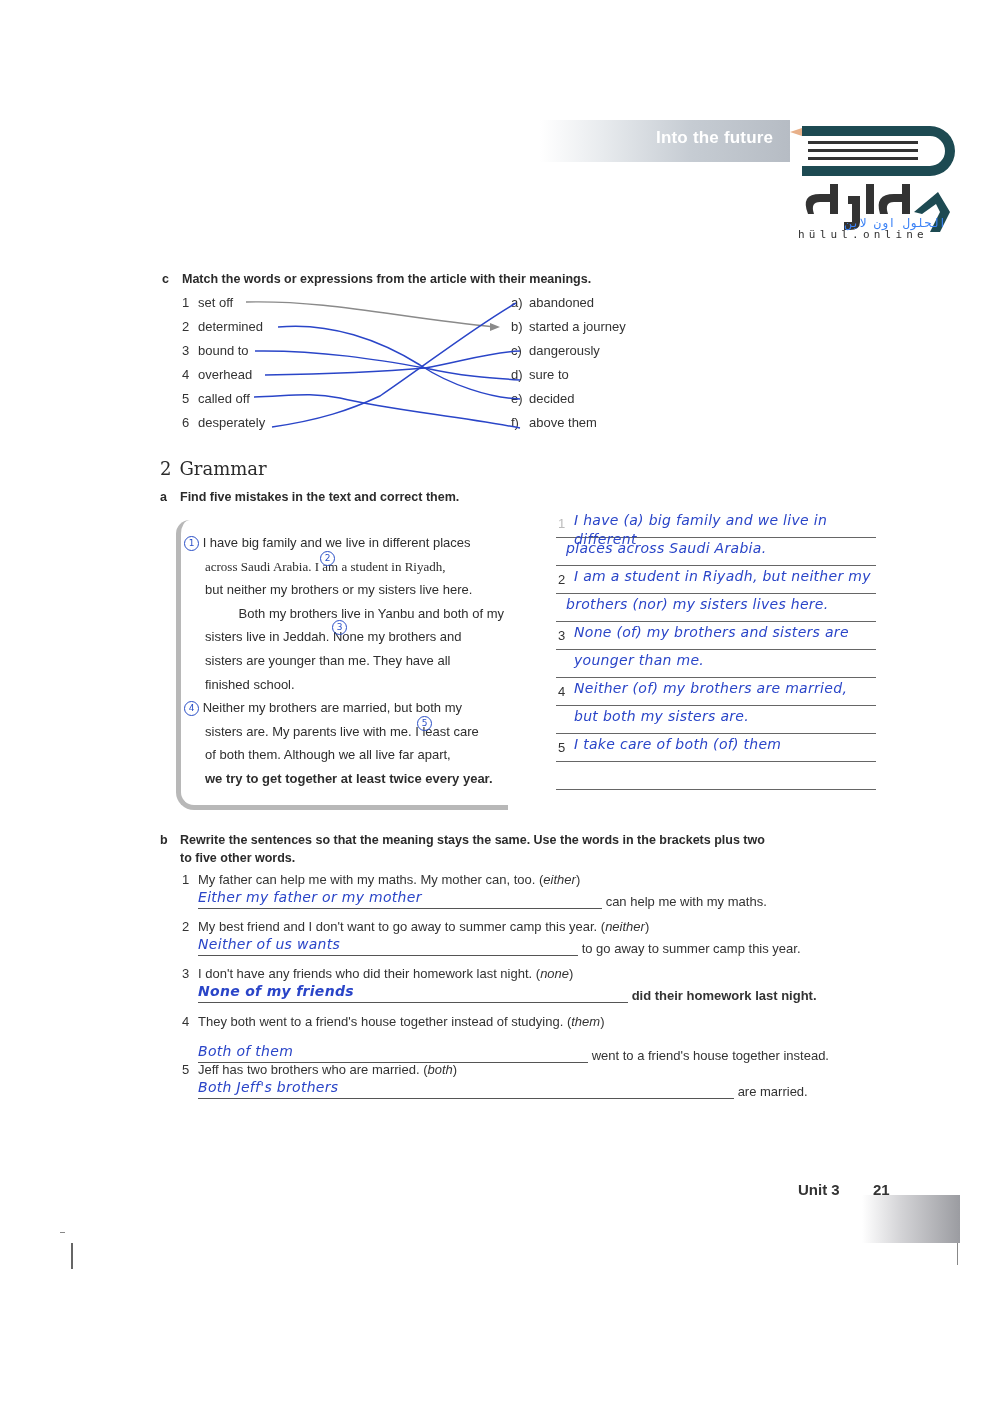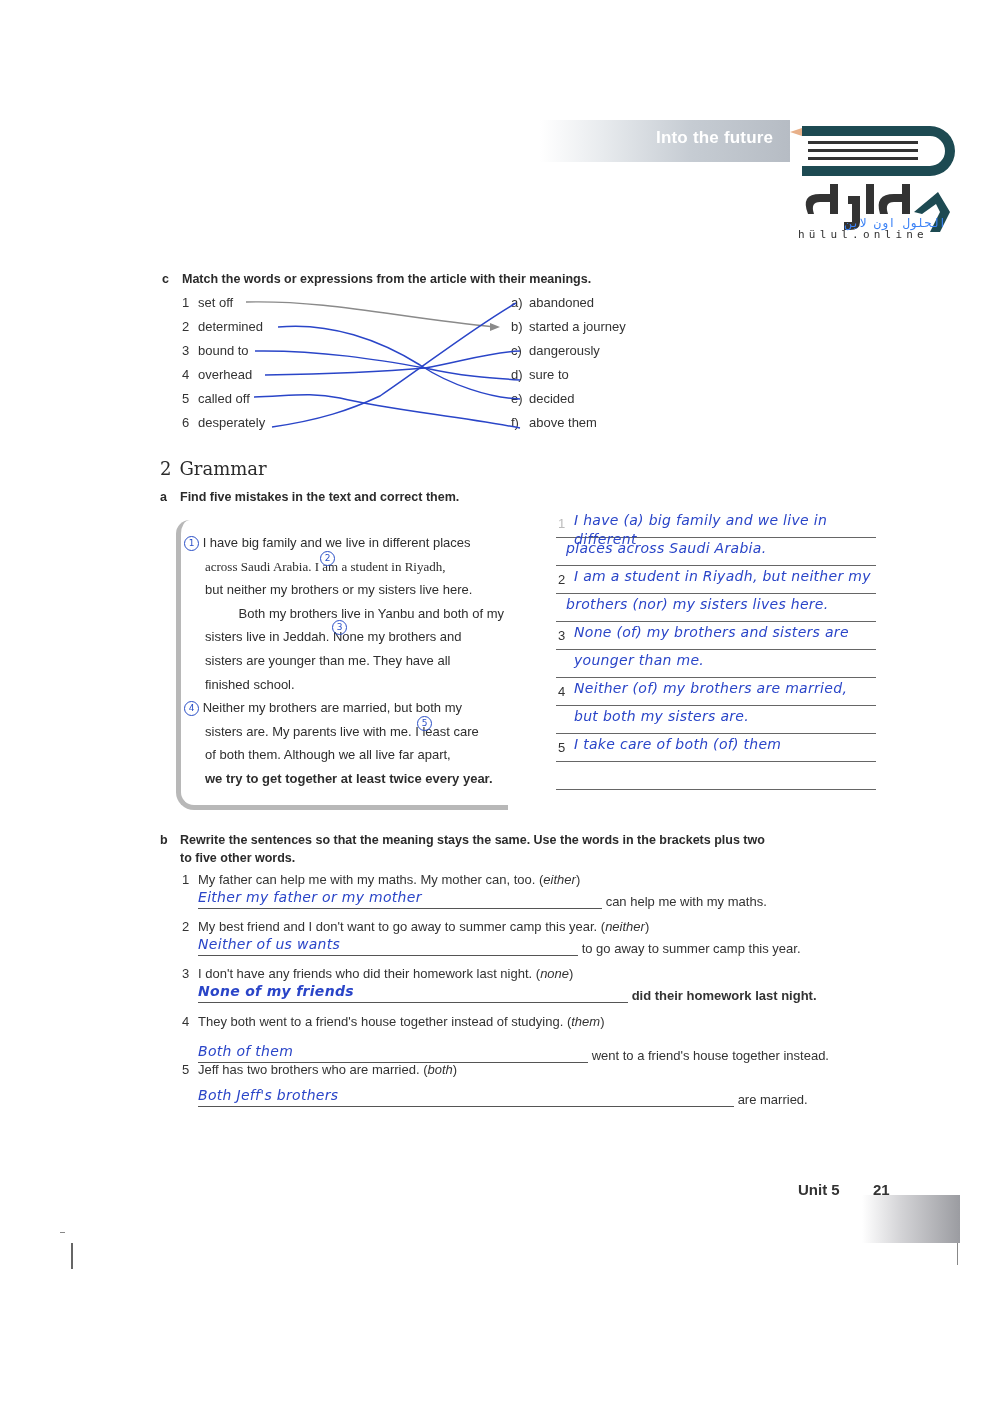--- a/index.html
+++ b/index.html
@@ -229,24 +229,24 @@
 <div class="abs b-row" style="left:182px; top:1014px;">
   <div><span style="display:inline-block;width:16px;">4</span><span>They both went to a friend's house together instead of studying.</span> (<i>them</i>)</div>
   <div style="padding-left:16px; margin-top:14px;">
     <span class="fill" style="width:390px;"><span class="hw">Both of them</span></span>
     <span>went to a friend's house together instead.</span>
   </div>
 </div>
 
 <div class="abs b-row" style="left:182px; top:1062px;">
   <div><span style="display:inline-block;width:16px;">5</span><span>Jeff has two brothers who are married.</span> (<i>both</i>)</div>
-  <div style="padding-left:16px; margin-top:10px;">
+  <div style="padding-left:16px; margin-top:2px;">
     <span class="fill" style="width:536px;"><span class="hw">Both Jeff's brothers</span></span>
     <span>are married.</span>
   </div>
 </div>
 
 <div class="abs footer-band"></div>
-<div class="abs footer-unit">Unit 5</div>
+<div class="abs footer-unit">Unit 3</div>
 <div class="abs footer-page">21</div>
 <div class="abs" style="left:957px; top:1243px; width:1px; height:22px; background:#888;"></div>
 <div class="abs" style="left:71px; top:1243px; width:1.5px; height:26px; background:#666;"></div>
 <div class="abs" style="left:60px; top:1232px; width:5px; height:1px; background:#888;"></div>
 
 </body></html>

